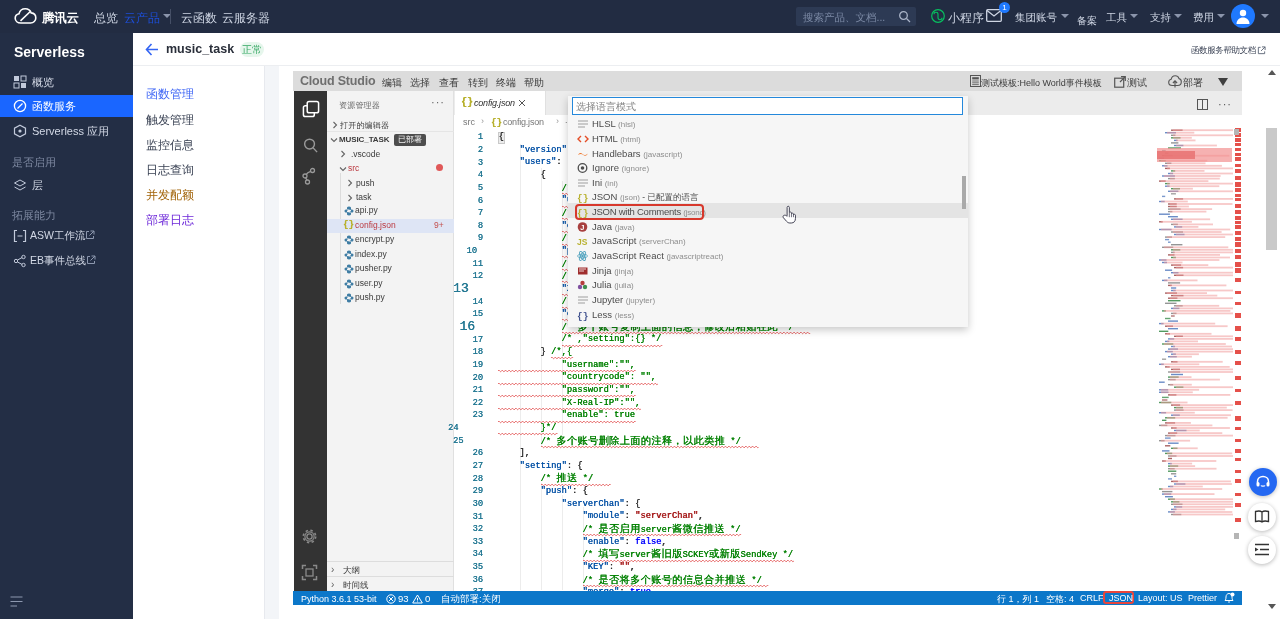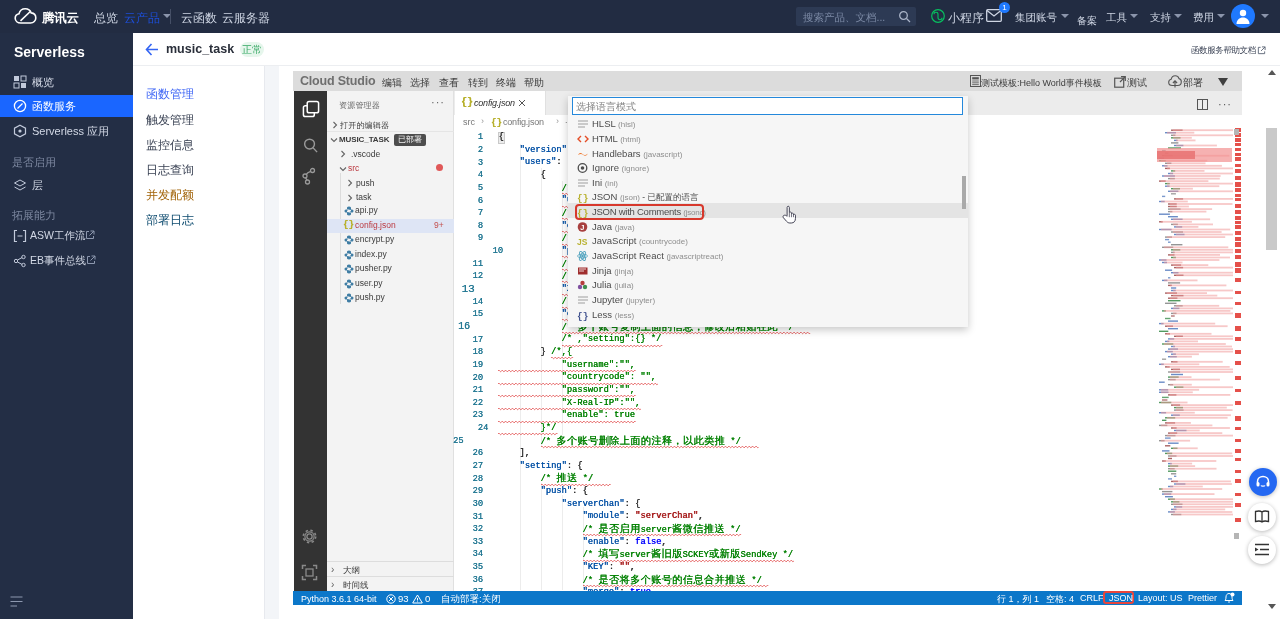--- a/index.html
+++ b/index.html
@@ -115,21 +115,21 @@
       <path d="M4 1.5 H1.5 V8.5 H8.5 V6" stroke="#5a6374" fill="none"></path>
       <path d="M5.5 1 H9 V4.5 M9 1 L4.5 5.5" stroke="#5a6374" fill="none"></path>
     </svg>
 <div class="abs" style="left:133px;top:66px;width:132px;height:553px;background:#fff;border-right:1px solid #e7e9ee"></div>
 <div class="abs" style="left:265px;top:66px;width:14px;height:553px;background:#f3f5f8"></div>
 <div class="abs" style="left:146px;top:86px;color:#3f66f5;font-size:12px">函数管理</div>
 <div class="abs" style="left:146px;top:112px;color:#3a4254;font-size:12px">触发管理</div>
 <div class="abs" style="left:146px;top:137px;color:#3a4254;font-size:12px">监控信息</div>
 <div class="abs" style="left:146px;top:162px;color:#3a4254;font-size:12px">日志查询</div>
 <div class="abs" style="left:146px;top:187px;color:#a16207;font-size:12px">并发配额</div>
-<div class="abs" style="left:146px;top:212px;color:#0c4a6e;font-size:12px">部署日志</div>
+<div class="abs" style="left:146px;top:212px;color:#6d28d9;font-size:12px">部署日志</div>
 <div class="abs" style="left:293px;top:71px;width:949px;height:520px;background:#fff"></div>
 <div class="abs" style="left:293px;top:71px;width:949px;height:20px;background:#dcdcdc"></div>
 <div class="abs" style="left:300px;top:74px;color:#6f6f6f;font-size:12.5px;font-weight:700;letter-spacing:-0.2px">Cloud Studio</div>
 <div class="abs" style="left:382px;top:76px;color:#3c3c3c;font-size:10px">编辑</div>
 <div class="abs" style="left:410px;top:76px;color:#3c3c3c;font-size:10px">选择</div>
 <div class="abs" style="left:439px;top:76px;color:#3c3c3c;font-size:10px">查看</div>
 <div class="abs" style="left:468px;top:76px;color:#3c3c3c;font-size:10px">转到</div>
 <div class="abs" style="left:496px;top:76px;color:#3c3c3c;font-size:10px">终端</div>
 <div class="abs" style="left:524px;top:76px;color:#3c3c3c;font-size:10px">帮助</div>
 <svg class="abs" style="left:970px;top:75px" width="11" height="12" viewBox="0 0 11 12">
@@ -264,35 +264,35 @@
 <div class="abs" style="left:565px;top:115px;color:#777;font-size:9px">...</div>
 <div class="abs mono" style="left:453px;top:132.3px;width:30px;text-align:right;color:#237893;font-size:8.75px;line-height:10px">1</div>
 <div class="abs mono" style="left:453px;top:144.9px;width:30px;text-align:right;color:#237893;font-size:8.75px;line-height:10px">2</div>
 <div class="abs mono" style="left:453px;top:157.6px;width:30px;text-align:right;color:#237893;font-size:8.75px;line-height:10px">3</div>
 <div class="abs mono" style="left:453px;top:170.2px;width:30px;text-align:right;color:#237893;font-size:8.75px;line-height:10px">4</div>
 <div class="abs mono" style="left:453px;top:182.9px;width:30px;text-align:right;color:#237893;font-size:8.75px;line-height:10px">5</div>
 <div class="abs mono" style="left:453px;top:195.5px;width:30px;text-align:right;color:#237893;font-size:8.75px;line-height:10px">6</div>
 <div class="abs mono" style="left:453px;top:208.1px;width:30px;text-align:right;color:#237893;font-size:8.75px;line-height:10px">7</div>
 <div class="abs mono" style="left:453px;top:220.8px;width:30px;text-align:right;color:#237893;font-size:8.75px;line-height:10px">8</div>
 <div class="abs mono" style="left:453px;top:233.4px;width:30px;text-align:right;color:#237893;font-size:8.75px;line-height:10px">9</div>
-<div class="abs mono" style="left:453px;top:246.1px;width:50px;text-align:right;color:#237893;font-size:8.75px;line-height:10px">10</div>
+<div class="abs mono" style="left:453px;top:246.1px;width:24px;text-align:right;color:#237893;font-size:8.75px;line-height:10px">10</div>
 <div class="abs mono" style="left:453px;top:258.7px;width:30px;text-align:right;color:#237893;font-size:8.75px;line-height:10px">11</div>
 <div class="abs mono" style="left:453px;top:271.3px;width:30px;text-align:right;color:#237893;font-size:8.75px;line-height:10px">12</div>
-<div class="abs mono" style="left:453px;top:284.0px;width:30px;text-align:center;color:#237893;font-size:11px;line-height:10px">13</div>
+<div class="abs mono" style="left:453px;top:284.0px;width:30px;text-align:left;color:#237893;font-size:13px;line-height:10px">13</div>
 <div class="abs mono" style="left:453px;top:296.6px;width:30px;text-align:right;color:#237893;font-size:8.75px;line-height:10px">14</div>
 <div class="abs mono" style="left:453px;top:309.3px;width:30px;text-align:right;color:#237893;font-size:8.75px;line-height:10px">15</div>
-<div class="abs mono" style="left:453px;top:321.9px;width:22px;text-align:center;color:#237893;font-size:10px;line-height:10px">16</div>
+<div class="abs mono" style="left:453px;top:321.9px;width:22px;text-align:right;color:#237893;font-size:13px;line-height:10px">16</div>
 <div class="abs mono" style="left:453px;top:334.5px;width:30px;text-align:right;color:#237893;font-size:8.75px;line-height:10px">17</div>
 <div class="abs mono" style="left:453px;top:347.2px;width:30px;text-align:right;color:#237893;font-size:8.75px;line-height:10px">18</div>
 <div class="abs mono" style="left:453px;top:359.8px;width:30px;text-align:right;color:#237893;font-size:8.75px;line-height:10px">19</div>
 <div class="abs mono" style="left:453px;top:372.5px;width:30px;text-align:right;color:#237893;font-size:8.75px;line-height:10px">20</div>
 <div class="abs mono" style="left:453px;top:385.1px;width:30px;text-align:right;color:#237893;font-size:8.75px;line-height:10px">21</div>
 <div class="abs mono" style="left:453px;top:397.7px;width:30px;text-align:right;color:#237893;font-size:8.75px;line-height:10px">22</div>
 <div class="abs mono" style="left:453px;top:410.4px;width:30px;text-align:right;color:#237893;font-size:8.75px;line-height:10px">23</div>
-<div class="abs mono" style="left:468px;top:423.0px;width:30px;text-align:center;color:#237893;font-size:8.75px;line-height:10px">24</div>
+<div class="abs mono" style="left:448px;top:423.0px;width:30px;text-align:left;color:#237893;font-size:8.75px;line-height:10px">24</div>
 <div class="abs mono" style="left:453px;top:435.7px;width:30px;color:#237893;font-size:8.75px;line-height:10px">25</div>
 <div class="abs mono" style="left:453px;top:448.3px;width:30px;text-align:right;color:#237893;font-size:8.75px;line-height:10px">26</div>
 <div class="abs mono" style="left:453px;top:460.9px;width:30px;text-align:right;color:#237893;font-size:8.75px;line-height:10px">27</div>
 <div class="abs mono" style="left:453px;top:473.6px;width:30px;text-align:right;color:#237893;font-size:8.75px;line-height:10px">28</div>
 <div class="abs mono" style="left:453px;top:486.2px;width:30px;text-align:right;color:#237893;font-size:8.75px;line-height:10px">29</div>
 <div class="abs mono" style="left:453px;top:498.9px;width:30px;text-align:right;color:#237893;font-size:8.75px;line-height:10px">30</div>
 <div class="abs mono" style="left:453px;top:511.5px;width:30px;text-align:right;color:#237893;font-size:8.75px;line-height:10px">31</div>
 <div class="abs mono" style="left:453px;top:524.1px;width:30px;text-align:right;color:#237893;font-size:8.75px;line-height:10px">32</div>
 <div class="abs mono" style="left:453px;top:536.8px;width:30px;text-align:right;color:#237893;font-size:8.75px;line-height:10px">33</div>
 <div class="abs mono" style="left:453px;top:549.4px;width:30px;text-align:right;color:#237893;font-size:8.75px;line-height:10px">34</div>
@@ -729,21 +729,21 @@
     <div class="abs" style="left:1234.5px;top:449.4px;width:6px;height:3.3px;background:#e5504a"></div>
     <div class="abs" style="left:1234.5px;top:457.5px;width:6px;height:3.1px;background:#e5504a"></div>
     <div class="abs" style="left:1234.5px;top:470.0px;width:6px;height:3.3px;background:#e5504a"></div>
     <div class="abs" style="left:1234.5px;top:479.0px;width:6px;height:3.8px;background:#e5504a"></div>
     <div class="abs" style="left:1234.5px;top:492.9px;width:6px;height:3.2px;background:#e5504a"></div>
     <div class="abs" style="left:1234.5px;top:503.2px;width:6px;height:4.1px;background:#e5504a"></div>
     <div class="abs" style="left:1234.5px;top:517.5px;width:6px;height:4.6px;background:#e5504a"></div>
     <div class="abs" style="left:1234px;top:533px;width:5px;height:6px;background:#b5b5b5"></div>
     <div class="abs" style="left:1233.5px;top:129px;width:5px;height:6px;background:#b5b5b5"></div>
 <div class="abs" style="left:293px;top:591px;width:949px;height:14px;background:#0c77c9"></div>
-<div class="abs" style="left:301px;top:593.5px;color:#fff;font-size:9px">Python 3.6.1 64-bit</div>
+<div class="abs" style="left:301px;top:593.5px;color:#fff;font-size:9px">Python 3.6.1 53-bit</div>
 <svg class="abs" style="left:386px;top:593.5px" width="10" height="10" viewBox="0 0 10 10">
       <circle cx="5" cy="5" r="4.2" stroke="#fff" stroke-width="1" fill="none"></circle>
       <path d="M3 3 L7 7 M7 3 L3 7" stroke="#fff" stroke-width="1"></path>
     </svg>
 <div class="abs" style="left:398px;top:593px;color:#fff;font-size:9.5px">93</div>
 <svg class="abs" style="left:412px;top:593.5px" width="11" height="10" viewBox="0 0 11 10">
       <path d="M5.5 1 L10.3 9 H0.7 Z" stroke="#fff" stroke-width="1" fill="none"></path>
       <path d="M5.5 4 V6.5 M5.5 7.5 V8.2" stroke="#fff" stroke-width="1"></path>
     </svg>
 <div class="abs" style="left:425px;top:593px;color:#fff;font-size:9.5px">0</div>
@@ -794,21 +794,21 @@
     </svg>
 <div class="abs" style="left:592px;top:206.1px;color:#4c4c4c;font-size:9.5px;white-space:nowrap;letter-spacing:-0.25px">JSON with Comments <span style="color:#8e8e8e;font-size:8px">(jsonc)</span></div>
 <svg class="abs" style="left:577px;top:221.8px" width="12" height="11" viewBox="0 0 12 11">
       <circle cx="5.5" cy="5" r="4.8" fill="#a8403f"></circle>
       <text x="3.2" y="8" font-size="7.5" font-weight="bold" fill="#fff">J</text>
     </svg>
 <div class="abs" style="left:592px;top:220.8px;color:#4c4c4c;font-size:9.5px;white-space:nowrap">Java <span style="color:#8e8e8e;font-size:8px">(java)</span></div>
 <svg class="abs" style="left:577px;top:236.4px" width="12" height="11" viewBox="0 0 12 11">
       <text x="0" y="8.5" font-size="8.5" font-weight="bold" fill="#b8b12e">JS</text>
     </svg>
-<div class="abs" style="left:592px;top:235.4px;color:#4c4c4c;font-size:9.5px;white-space:nowrap">JavaScript <span style="color:#8e8e8e;font-size:8px">(countrycode)</span></div>
+<div class="abs" style="left:592px;top:235.4px;color:#4c4c4c;font-size:9.5px;white-space:nowrap">JavaScript <span style="color:#8e8e8e;font-size:8px">(serverChan)</span></div>
 <svg class="abs" style="left:577px;top:251.1px" width="12" height="11" viewBox="0 0 12 11">
       <circle cx="5.5" cy="5" r="1.3" fill="#53a4bf"></circle>
       <ellipse cx="5.5" cy="5" rx="5" ry="2" stroke="#53a4bf" stroke-width="0.9" fill="none"></ellipse>
       <ellipse cx="5.5" cy="5" rx="5" ry="2" stroke="#53a4bf" stroke-width="0.9" fill="none" transform="rotate(60 5.5 5)"></ellipse>
       <ellipse cx="5.5" cy="5" rx="5" ry="2" stroke="#53a4bf" stroke-width="0.9" fill="none" transform="rotate(120 5.5 5)"></ellipse>
     </svg>
 <div class="abs" style="left:592px;top:250.1px;color:#4c4c4c;font-size:9.5px;white-space:nowrap">JavaScript React <span style="color:#8e8e8e;font-size:8px">(javascriptreact)</span></div>
 <svg class="abs" style="left:577px;top:265.7px" width="12" height="11" viewBox="0 0 12 11">
       <rect x="1" y="1.5" width="9.5" height="7" fill="#9f2d2d"></rect>
       <path d="M2 3 H9 M2 5 H7" stroke="#fff" stroke-width="0.8"></path>

